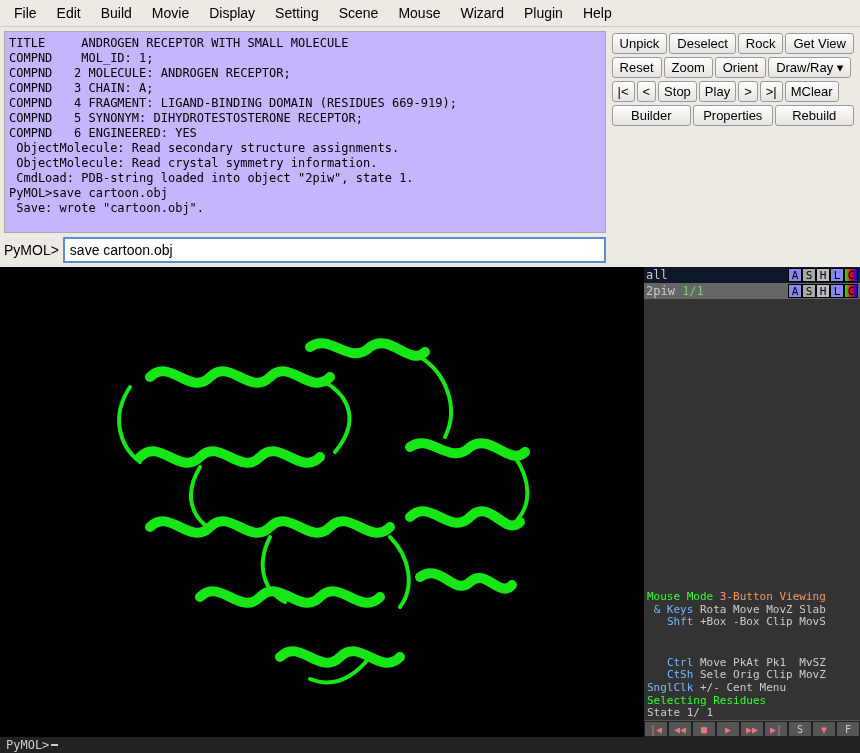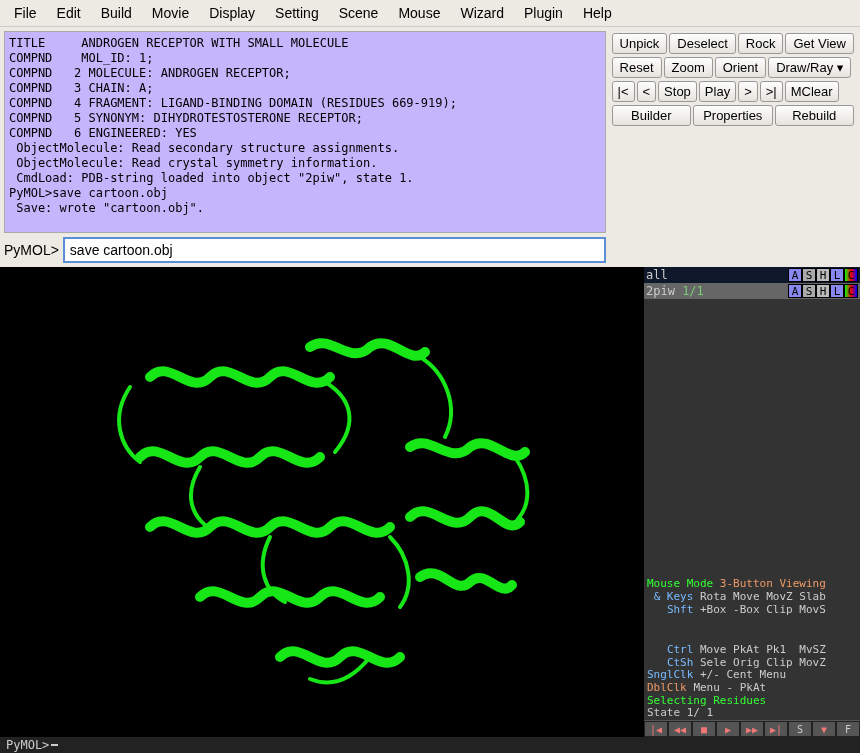--- a/index.html
+++ b/index.html
@@ -162,21 +162,20 @@
     <div class="spacer"></div>
     <div class="mouse-panel">
       <div><span class="mp-title">Mouse Mode</span> <span class="mp-orange">3-Button Viewing</span></div>
       <div id="mouse-rows">
           <div style="white-space: pre;"> <span class="mp-blue">&amp; Keys</span> <span class="mp-white">Rota Move MovZ Slab</span></div>
           <div style="white-space: pre;">   <span class="mp-blue">Shft</span> <span class="mp-white">+Box -Box Clip MovS</span></div>
           <div style="white-space: pre; margin-top: 28px;">   <span class="mp-blue">Ctrl</span> <span class="mp-white">Move PkAt Pk1  MvSZ</span></div>
           <div style="white-space: pre;">   <span class="mp-blue">CtSh</span> <span class="mp-white">Sele Orig Clip MovZ</span></div>
         </div>
       <div><span class="mp-blue">SnglClk</span> <span class="mp-white">+/-       Cent Menu</span></div>
-      <div><span class="mp-orange">DblClk</span>  <span class="mp-white">Menu   -       PkAt</span></div>
       <div class="mp-title">Selecting Residues</div>
       <div class="mp-white">State    1/    1</div>
     </div>
     <div class="vcr-row">
       <div class="vcr-btn">|◀</div>
       <div class="vcr-btn">◀◀</div>
       <div class="vcr-btn">■</div>
       <div class="vcr-btn">▶</div>
       <div class="vcr-btn">▶▶</div>
       <div class="vcr-btn">▶|</div>

